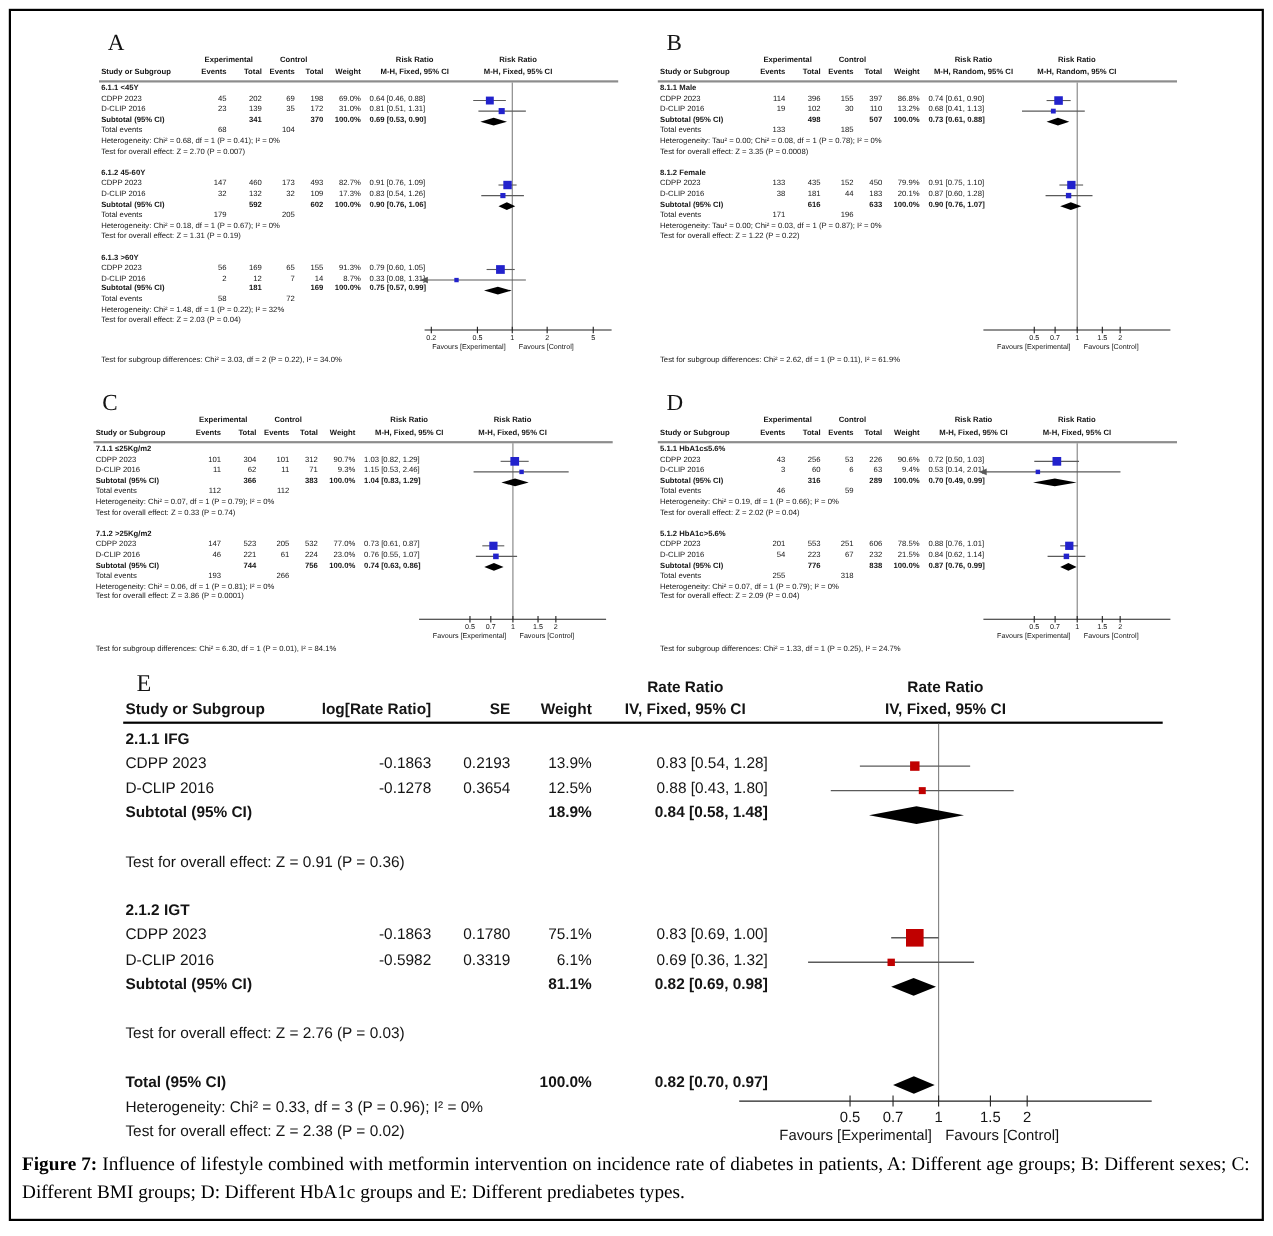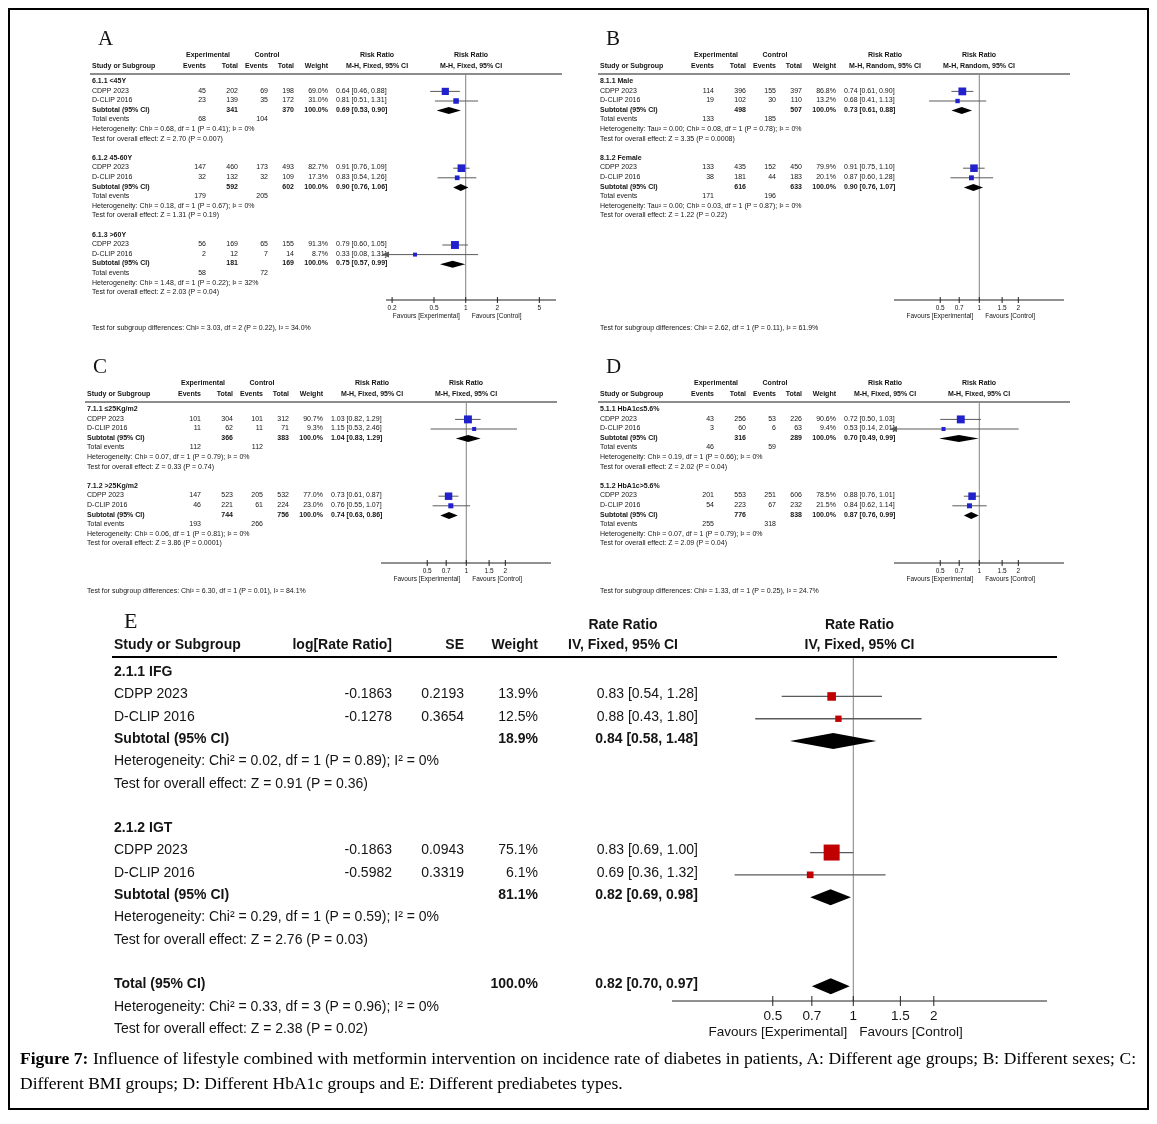--- a/index.html
+++ b/index.html
@@ -443,37 +443,35 @@
         <div class="abs" style="left: 364px; top: 73.3px; font-size: 14px; width: 62px; text-align: right;">13.9%</div>
         <div class="abs" style="left: 436px; top: 73.3px; font-size: 14px; width: 150px; text-align: right;">0.83 [0.54, 1.28]</div>
         <div class="abs" style="left: 2px; top: 95.6px; font-size: 14px;">D-CLIP 2016</div>
         <div class="abs" style="left: 180px; top: 95.6px; font-size: 14px; width: 100px; text-align: right;">-0.1278</div>
         <div class="abs" style="left: 292px; top: 95.6px; font-size: 14px; width: 60px; text-align: right;">0.3654</div>
         <div class="abs" style="left: 364px; top: 95.6px; font-size: 14px; width: 62px; text-align: right;">12.5%</div>
         <div class="abs" style="left: 436px; top: 95.6px; font-size: 14px; width: 150px; text-align: right;">0.88 [0.43, 1.80]</div>
         <div class="abs b" style="left: 2px; top: 117.9px; font-size: 14px;">Subtotal (95% CI)</div>
         <div class="abs b" style="left: 364px; top: 117.9px; font-size: 14px; width: 62px; text-align: right;">18.9%</div>
         <div class="abs b" style="left: 436px; top: 117.9px; font-size: 14px; width: 150px; text-align: right;">0.84 [0.58, 1.48]</div>
-        <div class="abs" style="left: 2px; top: 140.2px; font-size: 14px;">Heterogeneity: Chi² = 0.02, df = 1 (P = 0.89); I² = 0%</div>
         <div class="abs" style="left: 2px; top: 162.5px; font-size: 14px;">Test for overall effect: Z = 0.91 (P = 0.36)</div>
         <div class="abs b" style="left: 2px; top: 207.1px; font-size: 14px;">2.1.2 IGT</div>
         <div class="abs" style="left: 2px; top: 229.4px; font-size: 14px;">CDPP 2023</div>
         <div class="abs" style="left: 180px; top: 229.4px; font-size: 14px; width: 100px; text-align: right;">-0.1863</div>
-        <div class="abs" style="left: 292px; top: 229.4px; font-size: 14px; width: 60px; text-align: right;">0.0943</div>
+        <div class="abs" style="left: 292px; top: 229.4px; font-size: 14px; width: 60px; text-align: right;">0.1780</div>
         <div class="abs" style="left: 364px; top: 229.4px; font-size: 14px; width: 62px; text-align: right;">75.1%</div>
         <div class="abs" style="left: 436px; top: 229.4px; font-size: 14px; width: 150px; text-align: right;">0.83 [0.69, 1.00]</div>
         <div class="abs" style="left: 2px; top: 251.7px; font-size: 14px;">D-CLIP 2016</div>
         <div class="abs" style="left: 180px; top: 251.7px; font-size: 14px; width: 100px; text-align: right;">-0.5982</div>
         <div class="abs" style="left: 292px; top: 251.7px; font-size: 14px; width: 60px; text-align: right;">0.3319</div>
         <div class="abs" style="left: 364px; top: 251.7px; font-size: 14px; width: 62px; text-align: right;">6.1%</div>
         <div class="abs" style="left: 436px; top: 251.7px; font-size: 14px; width: 150px; text-align: right;">0.69 [0.36, 1.32]</div>
         <div class="abs b" style="left: 2px; top: 274px; font-size: 14px;">Subtotal (95% CI)</div>
         <div class="abs b" style="left: 364px; top: 274px; font-size: 14px; width: 62px; text-align: right;">81.1%</div>
         <div class="abs b" style="left: 436px; top: 274px; font-size: 14px; width: 150px; text-align: right;">0.82 [0.69, 0.98]</div>
-        <div class="abs" style="left: 2px; top: 296.3px; font-size: 14px;">Heterogeneity: Chi² = 0.29, df = 1 (P = 0.59); I² = 0%</div>
         <div class="abs" style="left: 2px; top: 318.6px; font-size: 14px;">Test for overall effect: Z = 2.76 (P = 0.03)</div>
         <div class="abs b" style="left: 2px; top: 363.2px; font-size: 14px;">Total (95% CI)</div>
         <div class="abs b" style="left: 364px; top: 363.2px; font-size: 14px; width: 62px; text-align: right;">100.0%</div>
         <div class="abs b" style="left: 436px; top: 363.2px; font-size: 14px; width: 150px; text-align: right;">0.82 [0.70, 0.97]</div>
         <div class="abs" style="left: 2px; top: 385.5px; font-size: 14px;">Heterogeneity: Chi² = 0.33, df = 3 (P = 0.96); I² = 0%</div>
         <div class="abs" style="left: 2px; top: 407.8px; font-size: 14px;">Test for overall effect: Z = 2.38 (P = 0.02)</div>
         <svg class="plot" width="945" height="462">
           <line x1="741.282103041323" y1="46" x2="741.282103041323" y2="389" stroke="#808080" stroke-width="1"></line>
           <line x1="669.7070026742671" y1="84.45" x2="769.9569363816025" y2="84.45" stroke="#5a5a5a" stroke-width="1.3"></line>
           <rect x="715.3421835196194" y="80.15379721765392" width="8.592405564692175" height="8.592405564692175" fill="#c00000"></rect>

